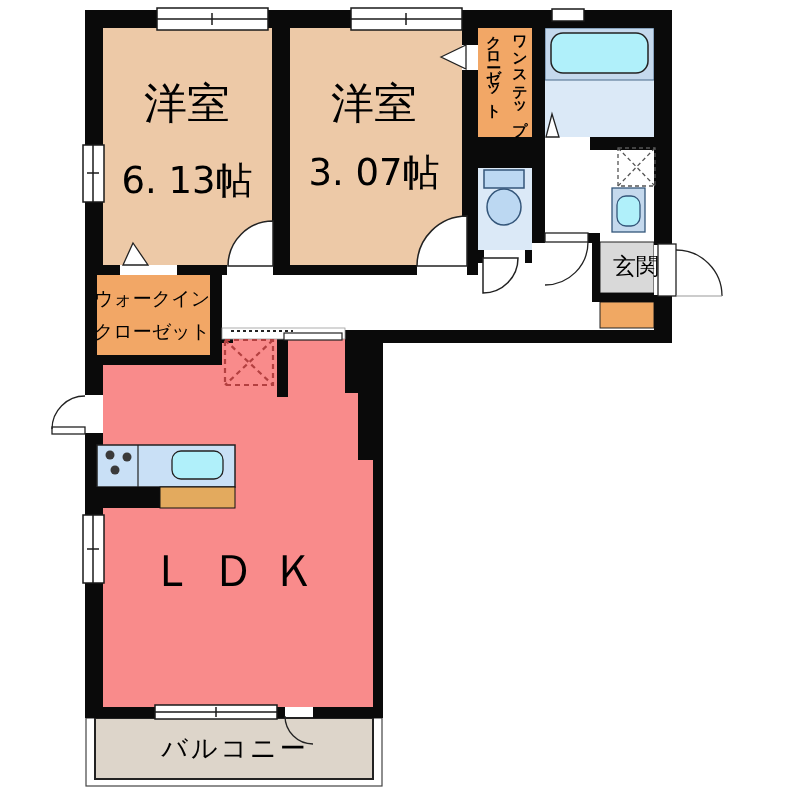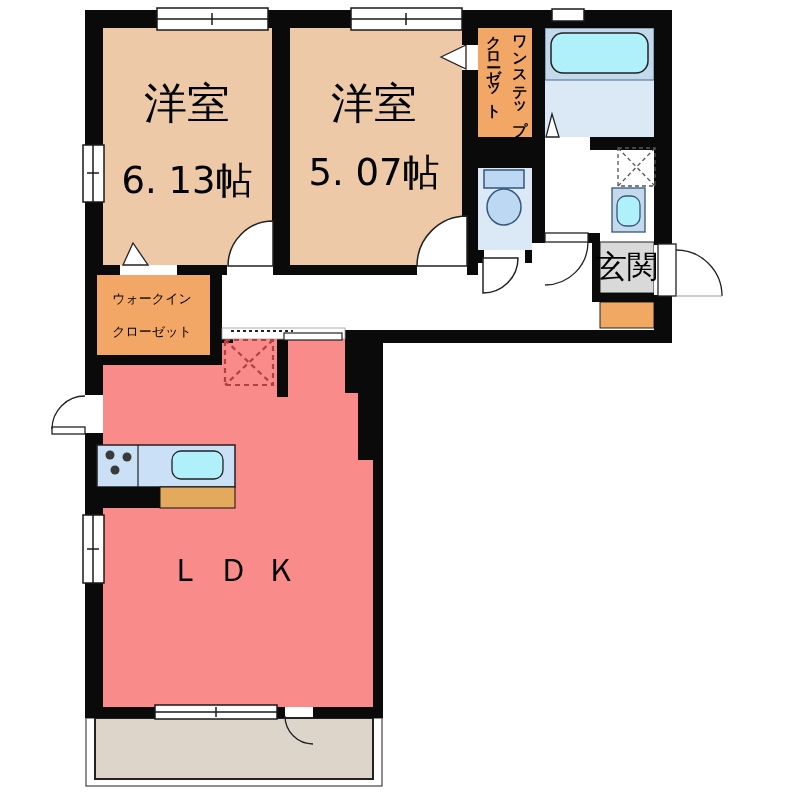--- a/index.html
+++ b/index.html
@@ -3,24 +3,24 @@
 <meta charset="utf-8">
 <style>
   html,body{margin:0;padding:0;background:#ffffff;}
   .stage{position:relative;width:800px;height:800px;background:#ffffff;overflow:hidden;
          font-family:"DejaVu Sans",sans-serif;}
   svg{position:absolute;left:0;top:0;}
   .lbl{position:absolute;transform:translate(-50%,-50%);font-weight:normal;color:#000;
        white-space:nowrap;line-height:1;}
   .room-name{font-size:43px;}
   .room-size{font-size:37px;}
-  .ldk-name{font-size:32px;letter-spacing:16px;padding-left:16px;}
+  .ldk-name{font-size:45px;letter-spacing:16px;padding-left:16px;}
   .ldk-size{font-size:39px;}
-  .wic{font-size:13px;}
-  .genkan{font-size:31px;}
+  .wic{font-size:19px;}
+  .genkan{font-size:23px;margin-left:9px;}
   .balcony{font-size:26px;letter-spacing:3px;}
   .vert{position:absolute;left:479px;top:25px;width:54px;height:112px;
         writing-mode:vertical-rl;text-orientation:upright;font-size:15px;
         font-weight:bold;line-height:1.75;color:#000;}
   .vert span{display:block;}
 </style>
 </head>
 <body>
 
 <div class="stage">
@@ -179,28 +179,29 @@
       <path d="M85,396 A33,33 0 0 0 52,429" fill="none" stroke="#222" stroke-width="1.3"></path>
     </g>
     <path d="M285,716 A28,28 0 0 0 313,744" fill="none" stroke="#222" stroke-width="1.3"></path>
   </g>
 </svg>
 
   <div class="lbl room-name" style="left:187px;top:103px;">洋室</div>
   <div class="lbl room-size" style="left:187px;top:180px;">6. 13帖</div>
 
   <div class="lbl room-name" style="left:374px;top:103px;">洋室</div>
-  <div class="lbl room-size" style="left:374px;top:172px;">5. 07帖</div>
+  <div class="lbl room-size" style="left:374px;top:172px;">3. 07帖</div>
 
   <div class="vert">
     <span>ワンステップ</span>
     <span>クローゼット</span>
   </div>
 
   <div class="lbl wic" style="left:152px;top:298px;">ウォークイン</div>
   <div class="lbl wic" style="left:152px;top:331px;">クローゼット</div>
 
   <div class="lbl genkan" style="left:627px;top:266px;">玄関</div>
 
   <div class="lbl ldk-name" style="left:234px;top:570px;">ＬＤＫ</div>
 
+  <div class="lbl balcony" style="left:235px;top:748px;">バルコニー</div>
 
 </div>
 
 </body></html>

